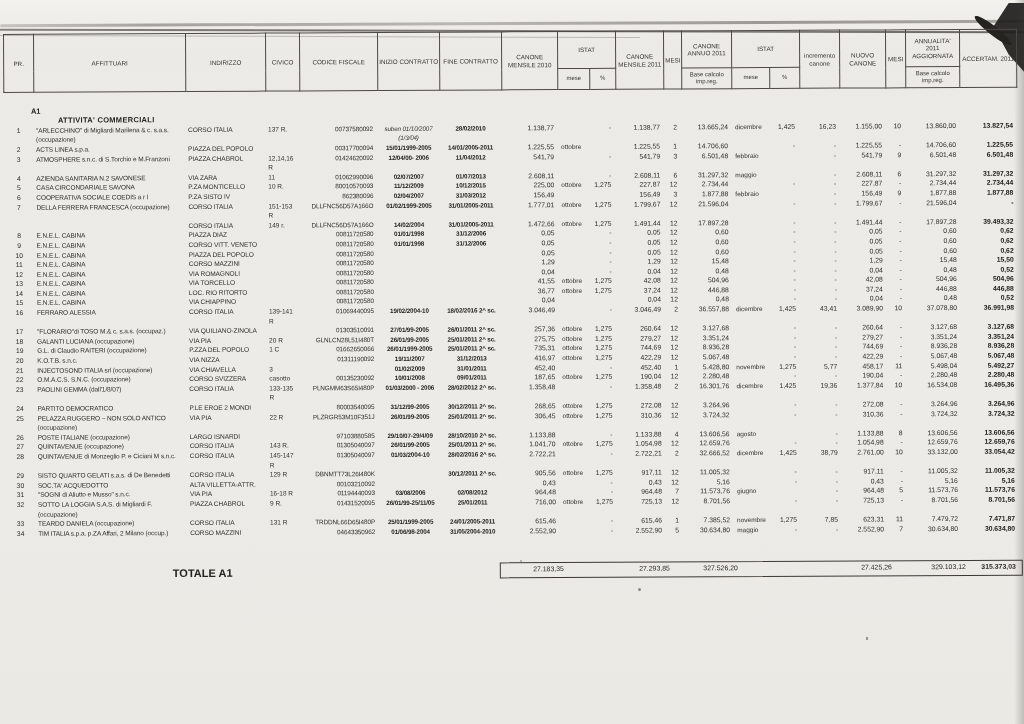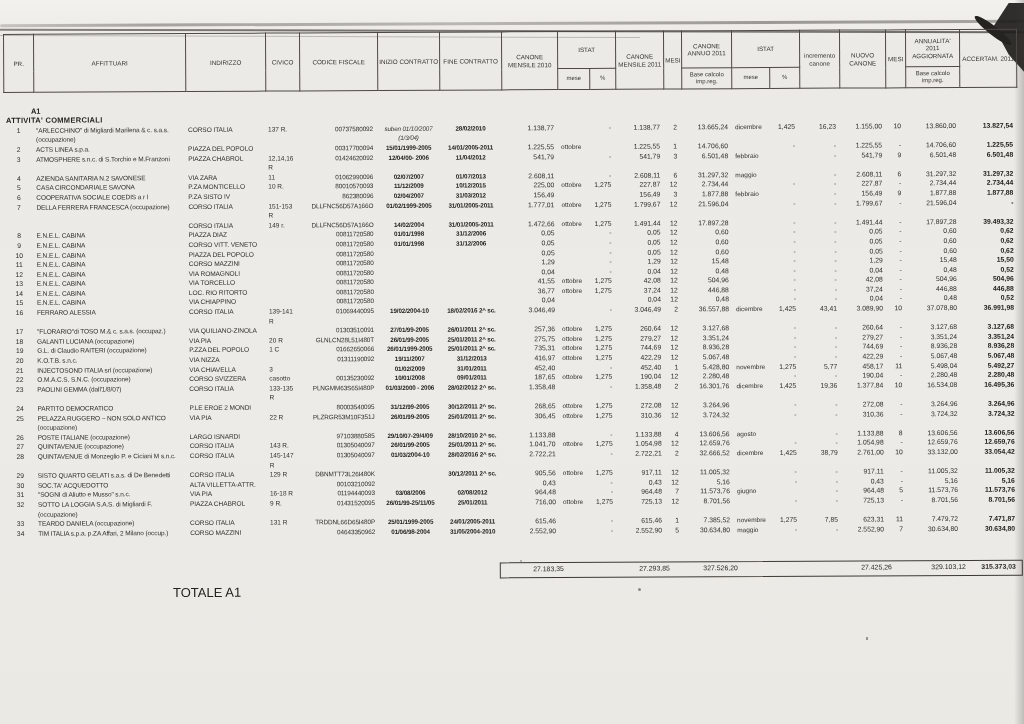--- a/index.html
+++ b/index.html
@@ -38,37 +38,37 @@
 
   thead th{border:1px solid #4d4945;font-weight:normal;font-size:6.3px;line-height:7.2px;
       text-align:center;vertical-align:middle;padding:1px;color:#3a3733;}
   thead tr.hrow-a th{height:34px;}
   thead tr.hrow-b th{height:18px;font-size:6px;}
 
   tbody td{padding:0 3px 0 2px;vertical-align:top;font-size:6.8px;line-height:9.6px;
       white-space:pre-line;color:#32302c;}
   tr.title-row td{height:15px;padding-top:4px;}
   .section-code{font-weight:bold;font-size:7.5px;margin-left:25px;color:#26241f;}
-  .section-title{font-weight:bold;font-size:7.5px;color:#26241f;letter-spacing:.3px;}
+  .section-title{font-weight:bold;font-size:7.5px;margin-left:52px;color:#26241f;letter-spacing:.3px;}
 
   td.c-pr{text-align:center;font-size:6.8px;}
   td.c-name{font-size:6.5px;letter-spacing:-0.1px;}
   td.c-addr{font-size:6.6px;letter-spacing:-0.1px;}
   td.c-civ{font-size:6.5px;}
   td.c-cf{font-size:6.4px;text-align:right;padding-right:5px;letter-spacing:-0.1px;}
   td.c-date{font-size:6.3px;font-weight:bold;text-align:center;color:#201e1b;letter-spacing:-0.15px;}
   td.c-date.c-italic{font-style:italic;font-weight:normal;color:#3c3a36;}
   td.c-num{text-align:right;padding-right:4px;}
   td.c-month{text-align:left;padding-left:3px;font-size:6.5px;}
   td.c-pct{text-align:right;padding-right:5px;}
   td.c-mesi{text-align:right;padding-right:5px;}
   td.c-acc{font-weight:bold;color:#1d1b18;}
 
   .totals{position:relative;margin-top:29px;height:16px;}
-  .totals-label{position:absolute;left:167px;top:19px;font-weight:normal;font-size:13px;color:#24221e;}
+  .totals-label{position:absolute;left:167px;top:1px;font-weight:bold;font-size:11px;color:#24221e;}
   .totals-box{position:absolute;left:494px;top:-2px;width:521px;height:14px;border:1px solid #3c3935;}
   .totals-box span{position:absolute;top:2px;font-size:6.9px;text-align:right;color:#2c2a26;}
   .tv-c2010{left:7px;width:56px;}
   .tv-c2011{left:121px;width:48px;}
   .tv-annuo{left:187px;width:50px;}
   .tv-nuovo{left:345px;width:46px;}
   .tv-annual{left:411px;width:54px;}
   .tv-acc{left:463px;width:52px;font-weight:bold;color:#1d1b18;}
 </style>
 </head>

